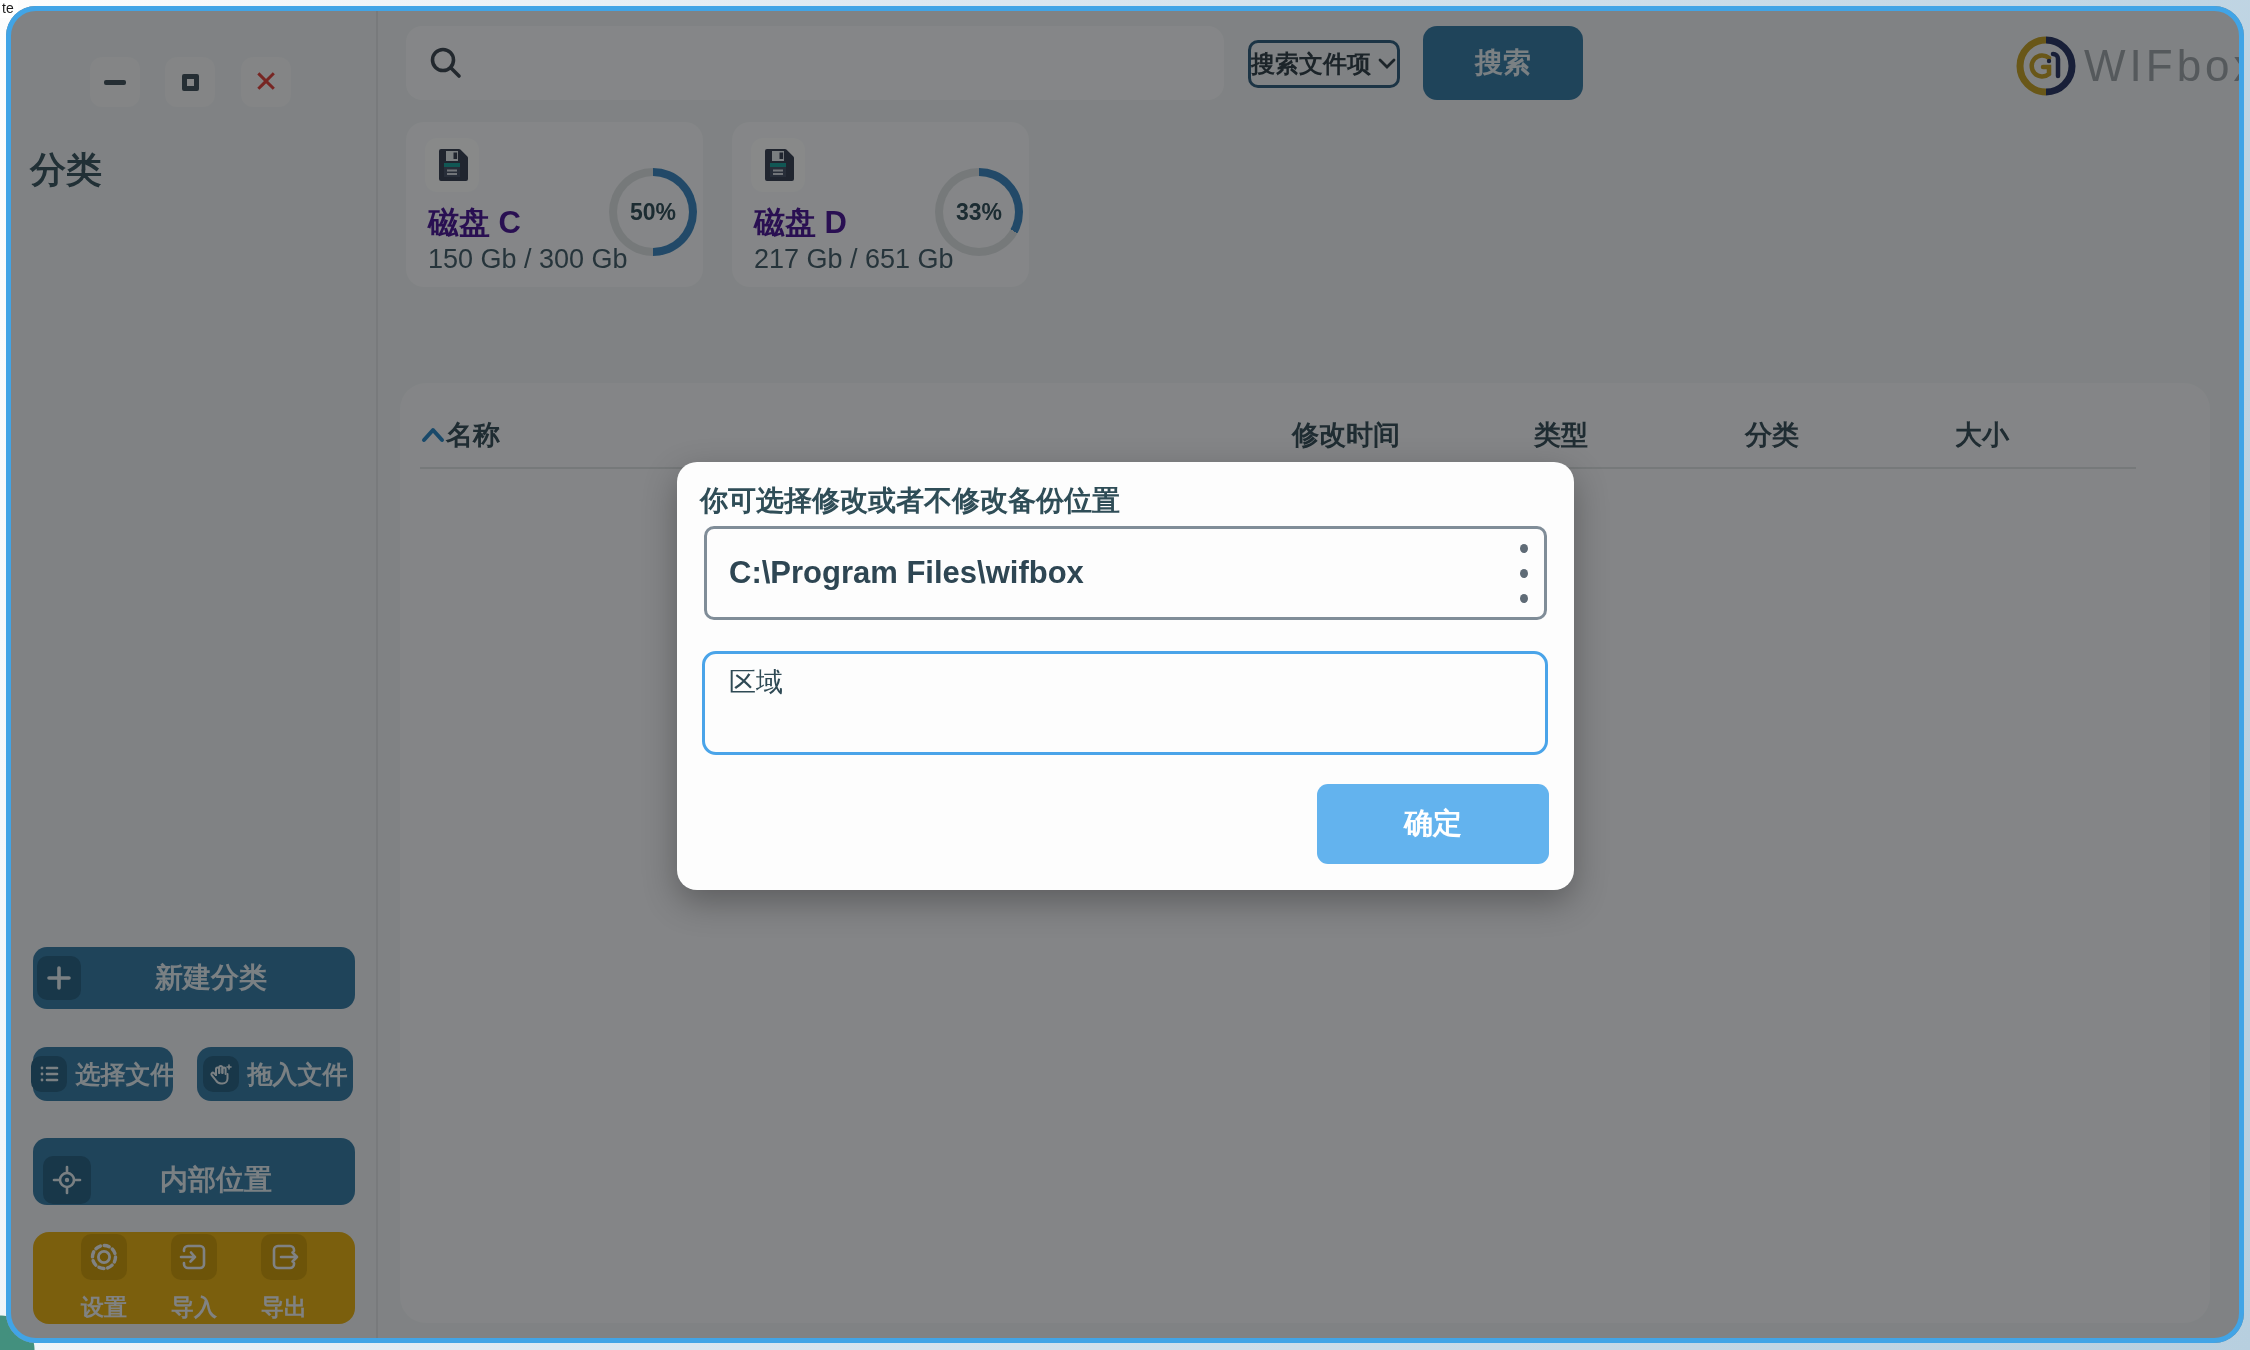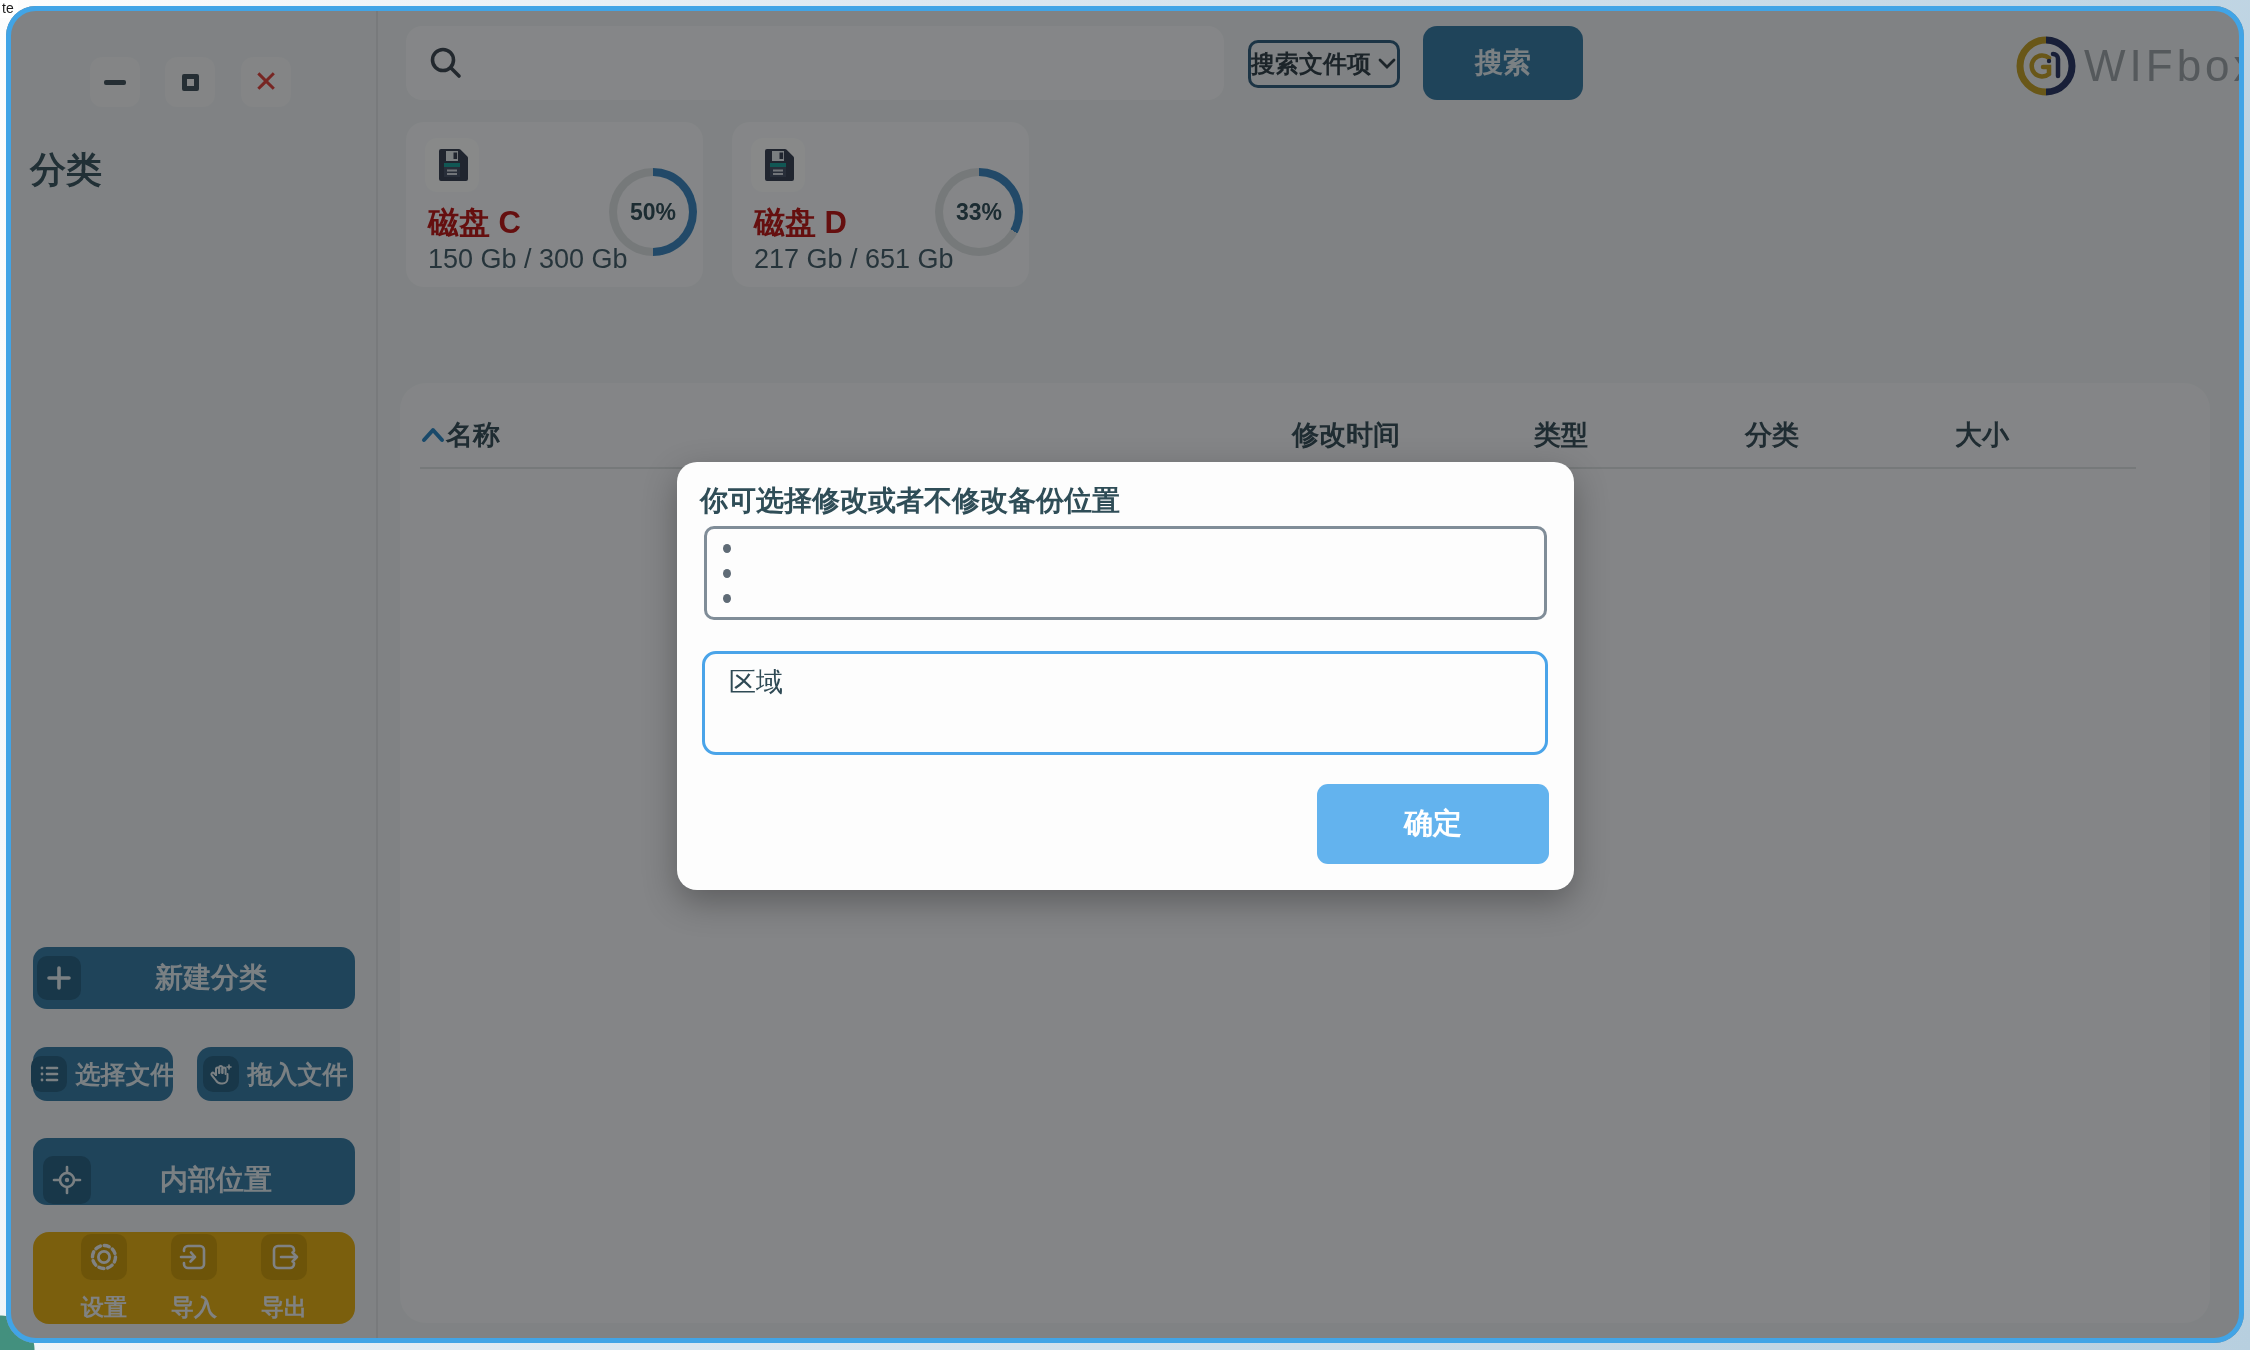--- a/index.html
+++ b/index.html
@@ -62,21 +62,21 @@
     font-size:24px;color:#33424c;font-weight:600;}
   .search-btn{position:absolute;left:1417px;top:20px;width:160px;height:74px;background:#3a7ca5;
     border-radius:14px;border:none;color:#dfe9ee;font-size:28px;font-weight:700;font-family:inherit;}
   .brand{position:absolute;left:2010px;top:30px;height:60px;display:flex;align-items:center;gap:8px;}
   .brand-text{font-size:44px;color:#9ca3a8;letter-spacing:4px;font-weight:400;}
   
   .disk-card{position:absolute;top:116px;width:297px;height:165px;background:#f2f5f7;border-radius:18px;}
   .disk-c{left:400px;} .disk-d{left:726px;}
   .disk-icon-box{position:absolute;left:19px;top:16px;width:54px;height:54px;background:#f7f9fa;
     border-radius:12px;display:flex;align-items:center;justify-content:center;}
-  .disk-name{position:absolute;left:22px;top:80px;font-size:31px;font-weight:700;color:#b91c1c;}
+  .disk-name{position:absolute;left:22px;top:80px;font-size:31px;font-weight:700;color:#4c1d95;}
   .disk-usage{position:absolute;left:22px;top:122px;font-size:27px;color:#46606c;}
   .ring{position:absolute;left:203px;top:46px;width:88px;height:88px;border-radius:50%;
     display:flex;align-items:center;justify-content:center;}
   .ring::before{content:"";position:absolute;width:72px;height:72px;border-radius:50%;background:#f2f5f7;}
   .ring-label{position:relative;font-size:23px;font-weight:700;color:#33505c;}
   
   .main-panel{position:absolute;left:394px;top:377px;width:1810px;height:940px;background:#f0f3f6;
     border-radius:26px;}
   .th{position:absolute;top:34px;font-size:27px;font-weight:700;color:#39505b;}
   .sort-chevron{position:absolute;left:20px;top:42px;}
@@ -298,20 +298,21 @@
     <div class="th th-size">大小</div>
     <div class="header-sep"></div>
   </div>
 
   <div class="dim"></div>
 
   <div class="modal">
     <div class="modal-title">你可选择修改或者不修改备份位置</div>
 
     <div class="path-box">
+      <input class="path-input" type="text" value="C:\Program Files\wifbox" style="">
       <span class="dots-col">
         <i></i>
           <i></i>
           <i></i>
       </span>
     </div>
 
     <div class="region-box">
       <div class="region-label">区域</div>
     </div>

